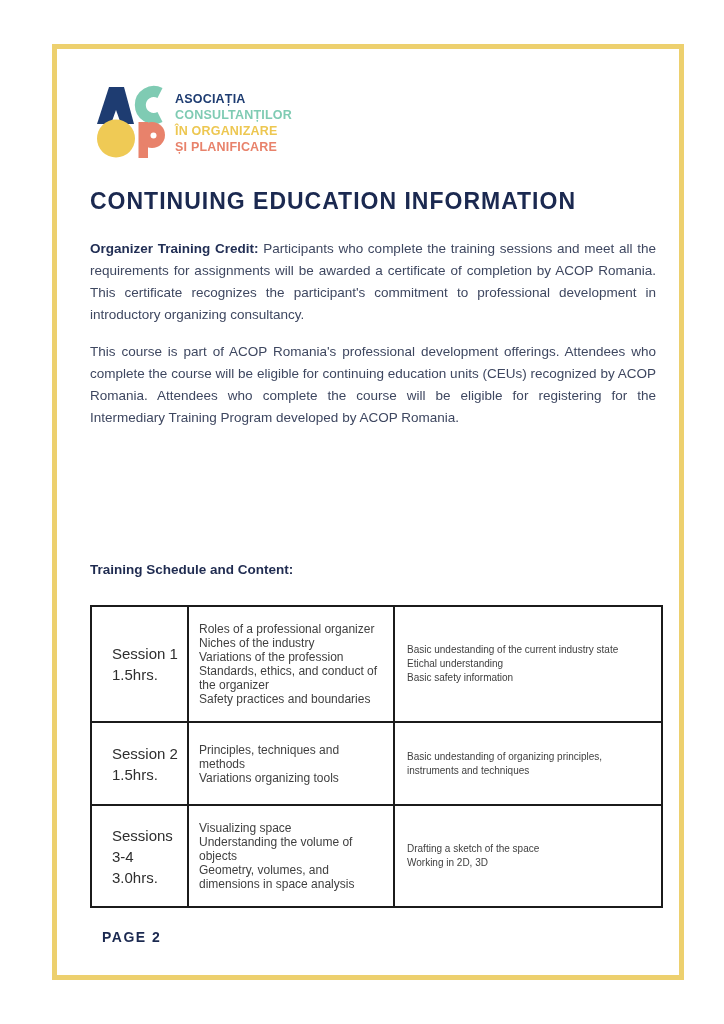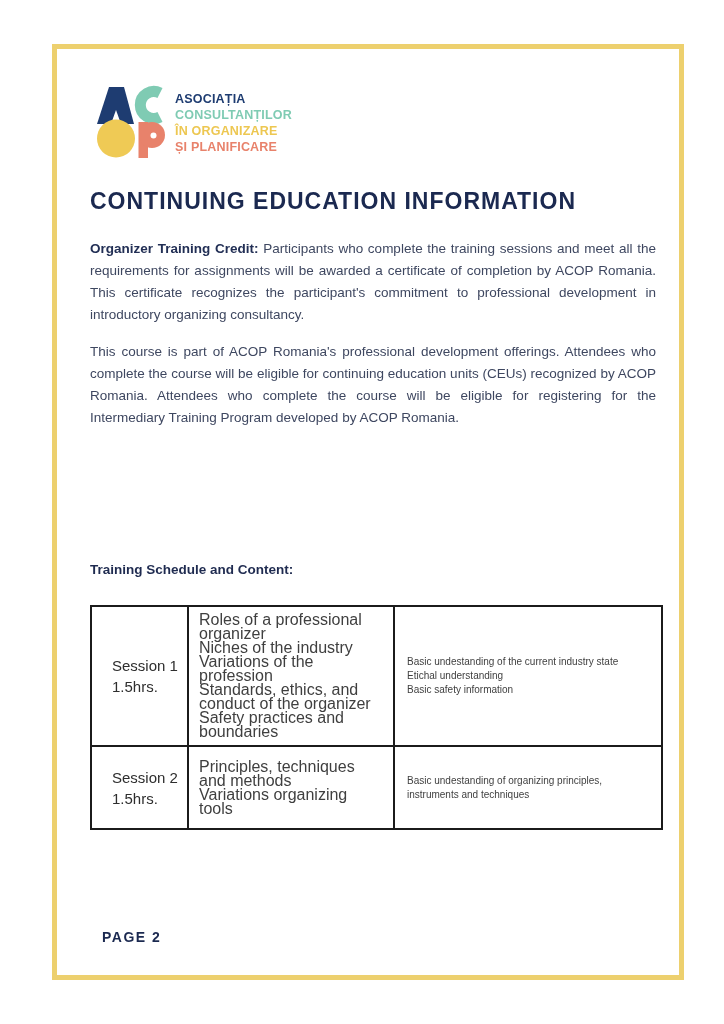--- a/index.html
+++ b/index.html
@@ -39,21 +39,21 @@
   }
   
   table.schedule{
     position:absolute;left:90px;top:605px;width:571px;
     border-collapse:collapse;table-layout:fixed;color:#3F3F3F;
   }
   table.schedule td{
     border:2px solid #1B1B1B;vertical-align:middle;overflow:hidden;
   }
   td.session-cell{font-size:15px;line-height:21px;color:#2E2E2E;padding:6px 4px 6px 20px;white-space:pre-line;}
-  td.topics-cell{font-size:16px;line-height:14px;padding:6px 8px 6px 10px;white-space:pre-line;}
+  td.topics-cell{font-size:12px;line-height:14px;padding:6px 8px 6px 10px;white-space:pre-line;}
   td.outcomes-cell{font-size:10px;line-height:14px;padding:6px 8px 6px 12px;white-space:pre-line;}
   tr.row-1{height:116px;}
   tr.row-2{height:83px;}
   tr.row-3{height:102px;}
   
   .page-footer{
     position:absolute;left:90px;top:929px;
     font-size:14px;font-weight:bold;letter-spacing:1.5px;color:#1B2950;padding-left:12px;
   }
 </style>
@@ -115,18 +115,28 @@
 Etichal understanding
 Basic safety information</td>
       </tr>
       <tr class="row-2">
         <td class="session-cell">Session 2
 1.5hrs.</td>
         <td class="topics-cell">Principles, techniques and methods
 Variations organizing tools</td>
         <td class="outcomes-cell">Basic undestanding of organizing principles, instruments and techniques</td>
       </tr>
+      <tr class="row-3">
+        <td class="session-cell">Sessions
+3-4
+3.0hrs.</td>
+        <td class="topics-cell">Visualizing space
+Understanding the volume of objects
+Geometry, volumes, and dimensions in space analysis</td>
+        <td class="outcomes-cell">Drafting a sketch of the space
+Working in 2D, 3D</td>
+      </tr>
     </tbody>
   </table>
 
   <footer class="page-footer">PAGE 2</footer>
 
 </div>
 
 </body></html>

